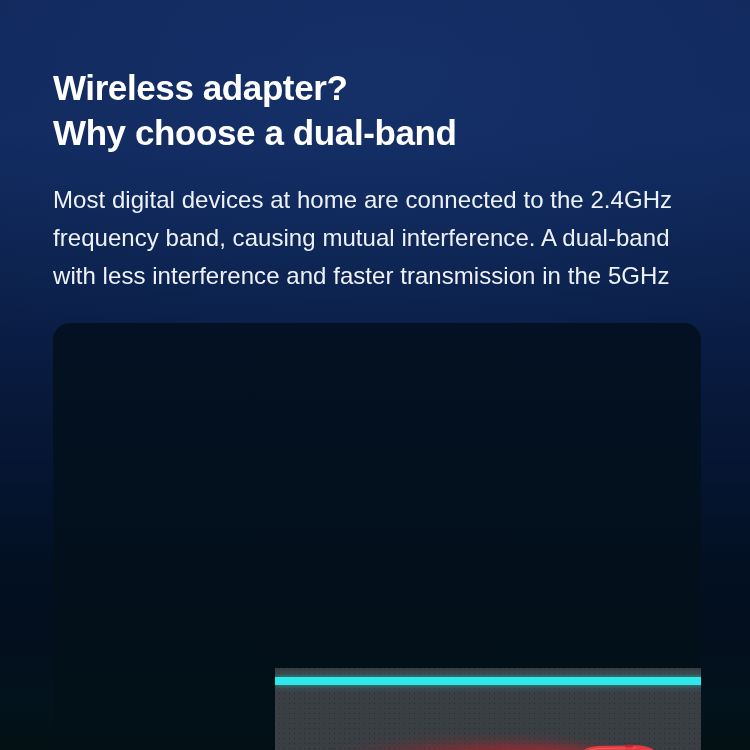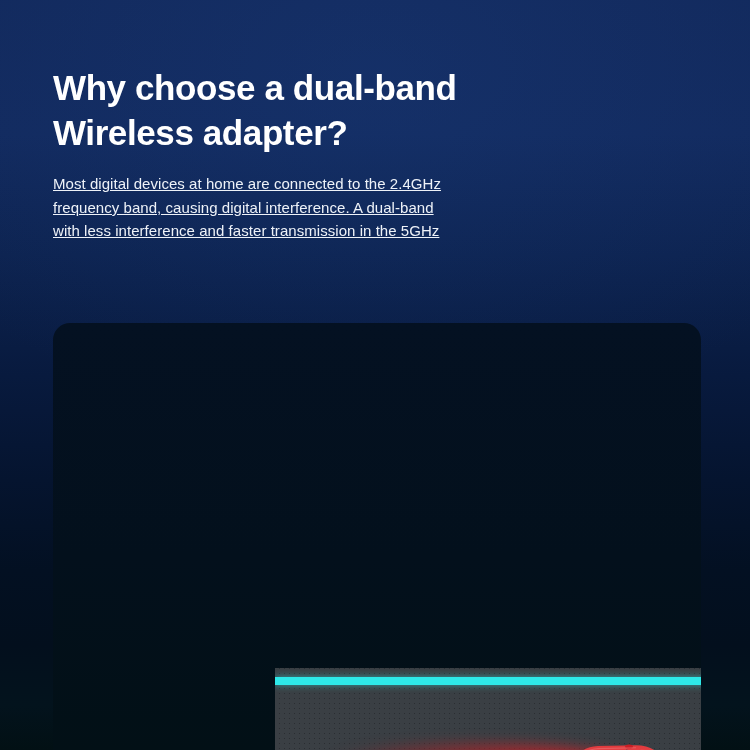--- a/index.html
+++ b/index.html
@@ -55,24 +55,23 @@
   }
   #headline .line { display: block; }
 
   
   #paragraph {
     position: absolute;
     left: 53px;
     top: 157px;
     width: 600px;
     color: #eef2f8;
-    font-size: 15px;
+    font-size: 24px;
     line-height: 1.58;
     letter-spacing: 0.05px;
-    text-decoration: underline;
   }
   #paragraph .line { display: block; white-space: nowrap; }
 
   
   #card {
     position: absolute;
     left: 53px;
     top: 323px;
     width: 648px;
     height: 427px;
@@ -134,27 +133,27 @@
   #car-top    { left: 295px; top: 74px; }
 </style>
 </head>
 <body>
 
 <div id="page">
 
   <div id="vignette"></div>
 
   <h1 id="headline">
+    <span class="line">Wireless adapter?</span>
     <span class="line">Why choose a dual-band</span>
-    <span class="line">Wireless adapter?</span>
   </h1>
 
   <p id="paragraph">
     <span class="line">Most digital devices at home are connected to the 2.4GHz</span>
-    <span class="line">frequency band, causing digital interference. A dual-band</span>
+    <span class="line">frequency band, causing mutual interference. A dual-band</span>
     <span class="line">with less interference and faster transmission in the 5GHz</span>
   </p>
 
   <div id="card">
 
     <div class="road" id="road-top">
       <div class="stripe cyan top"></div>
 
       <div id="blur-trail"></div>
 

